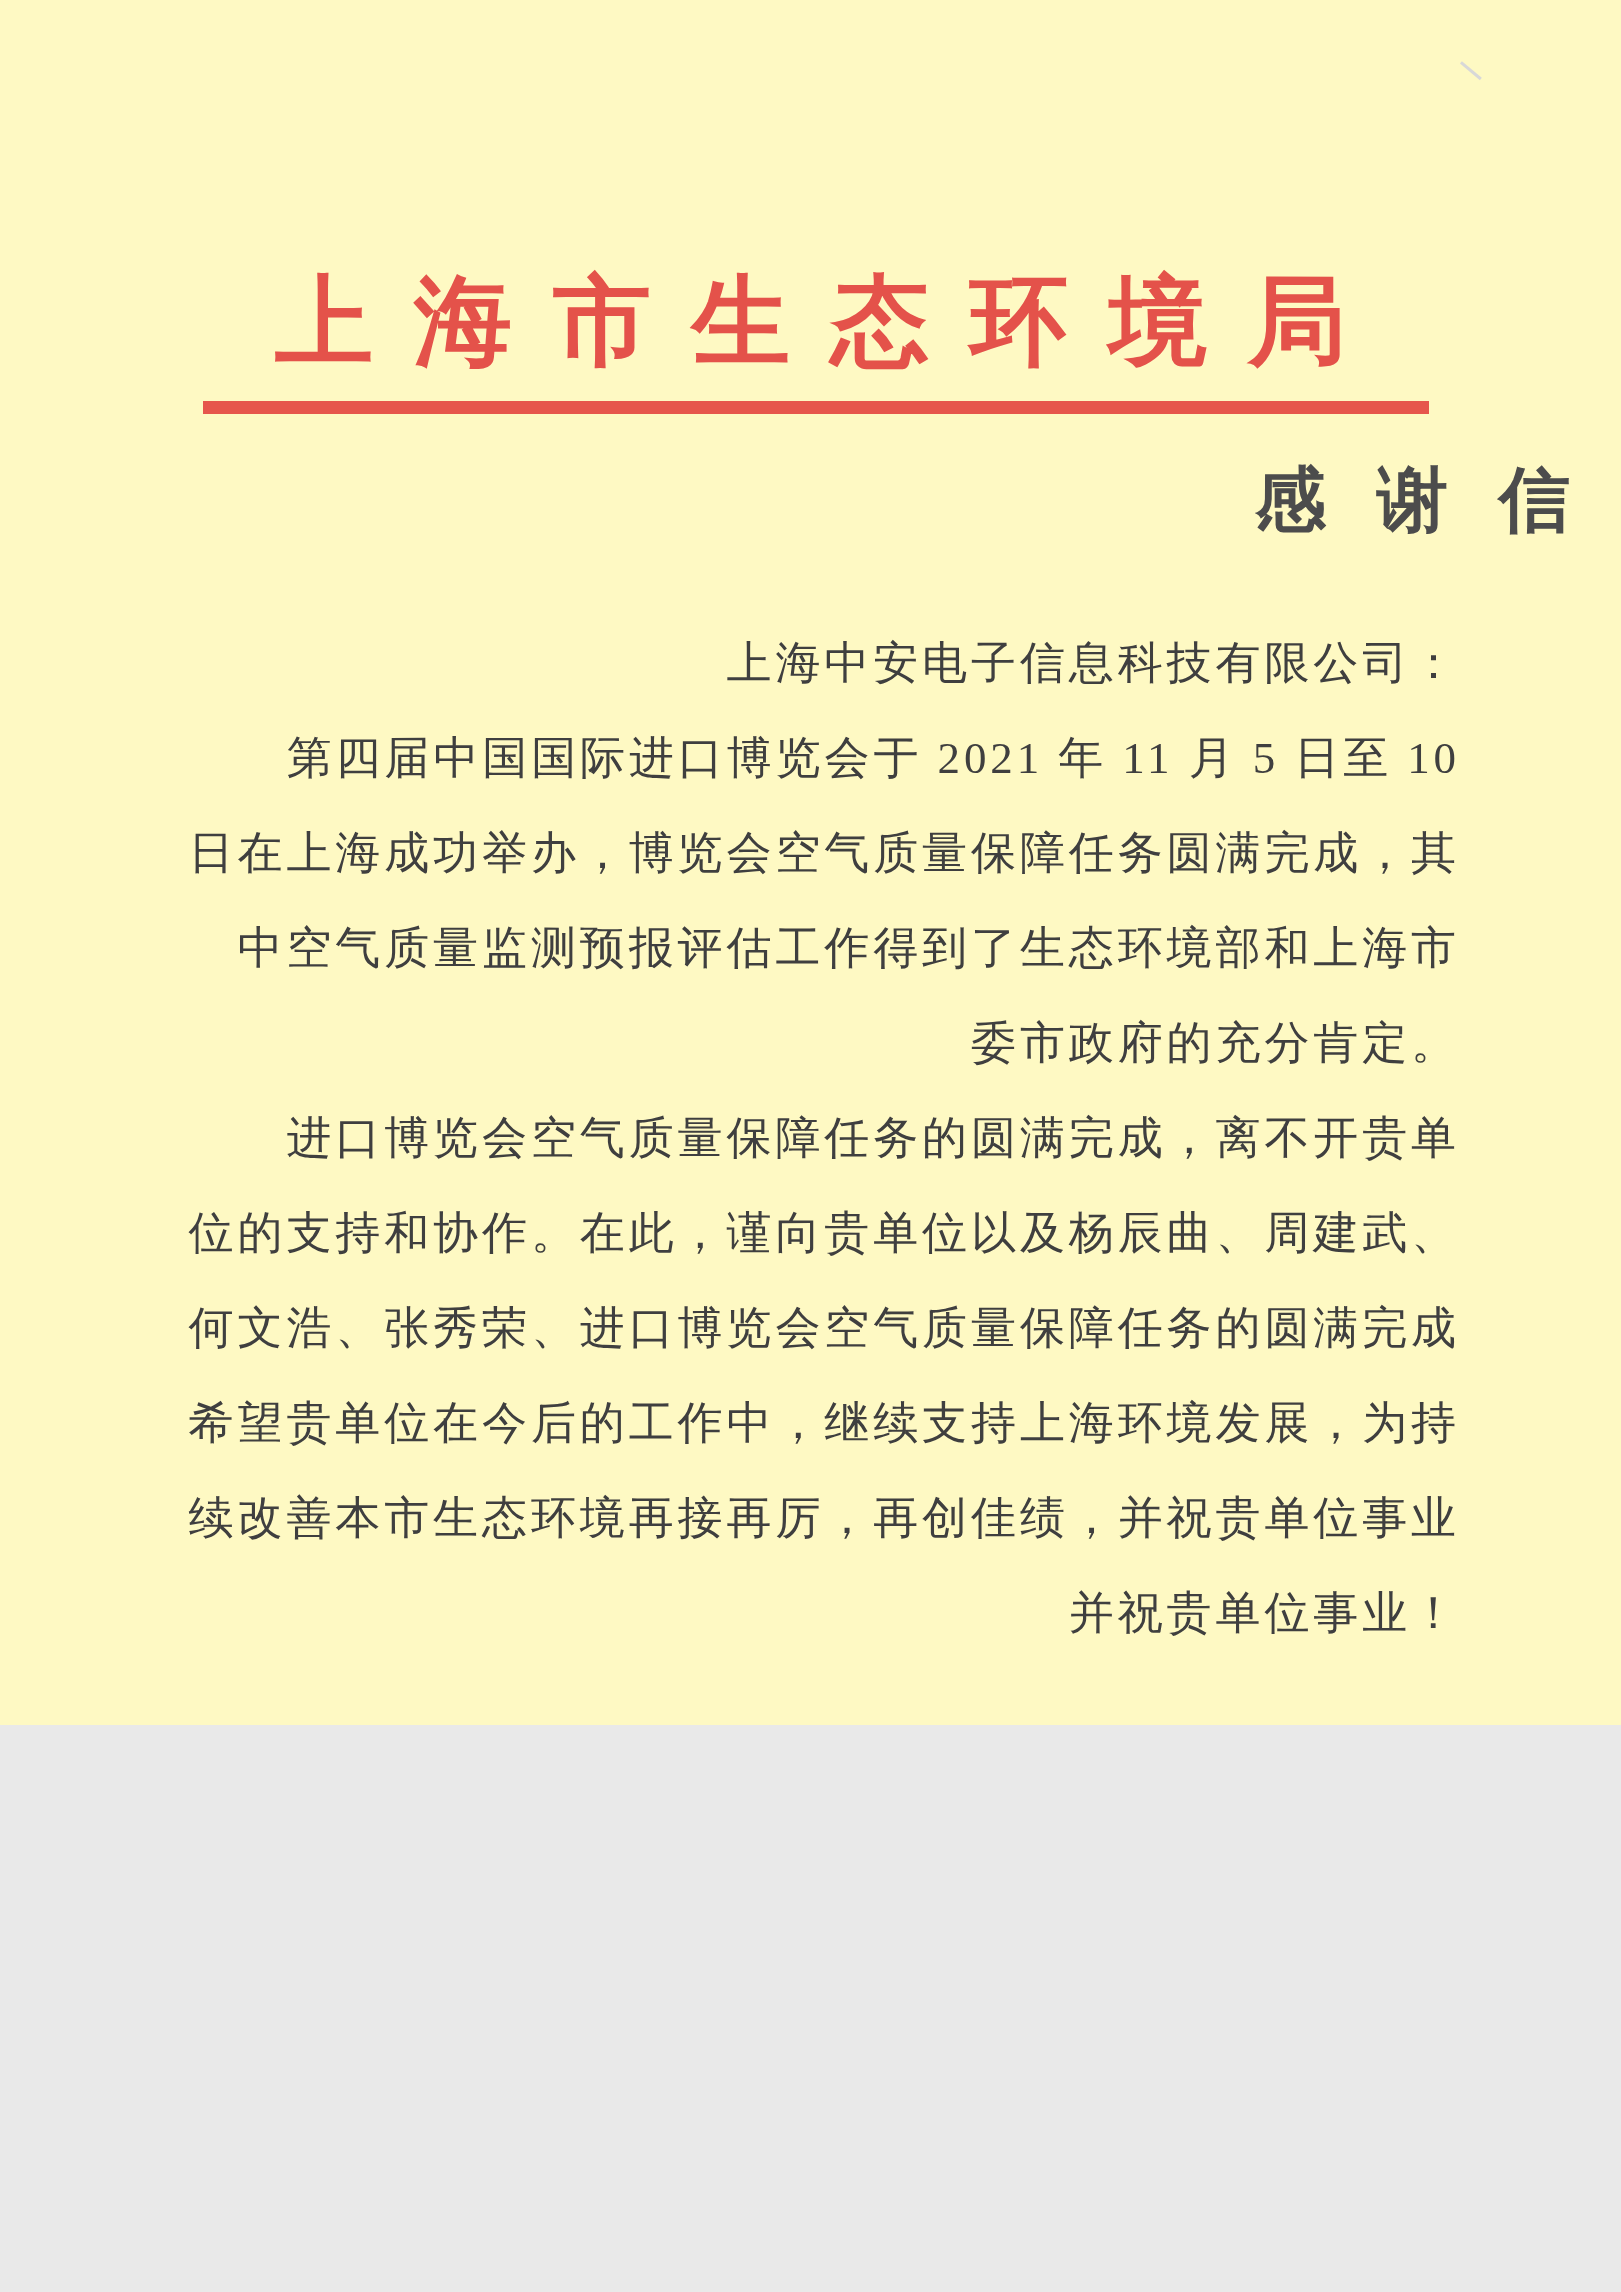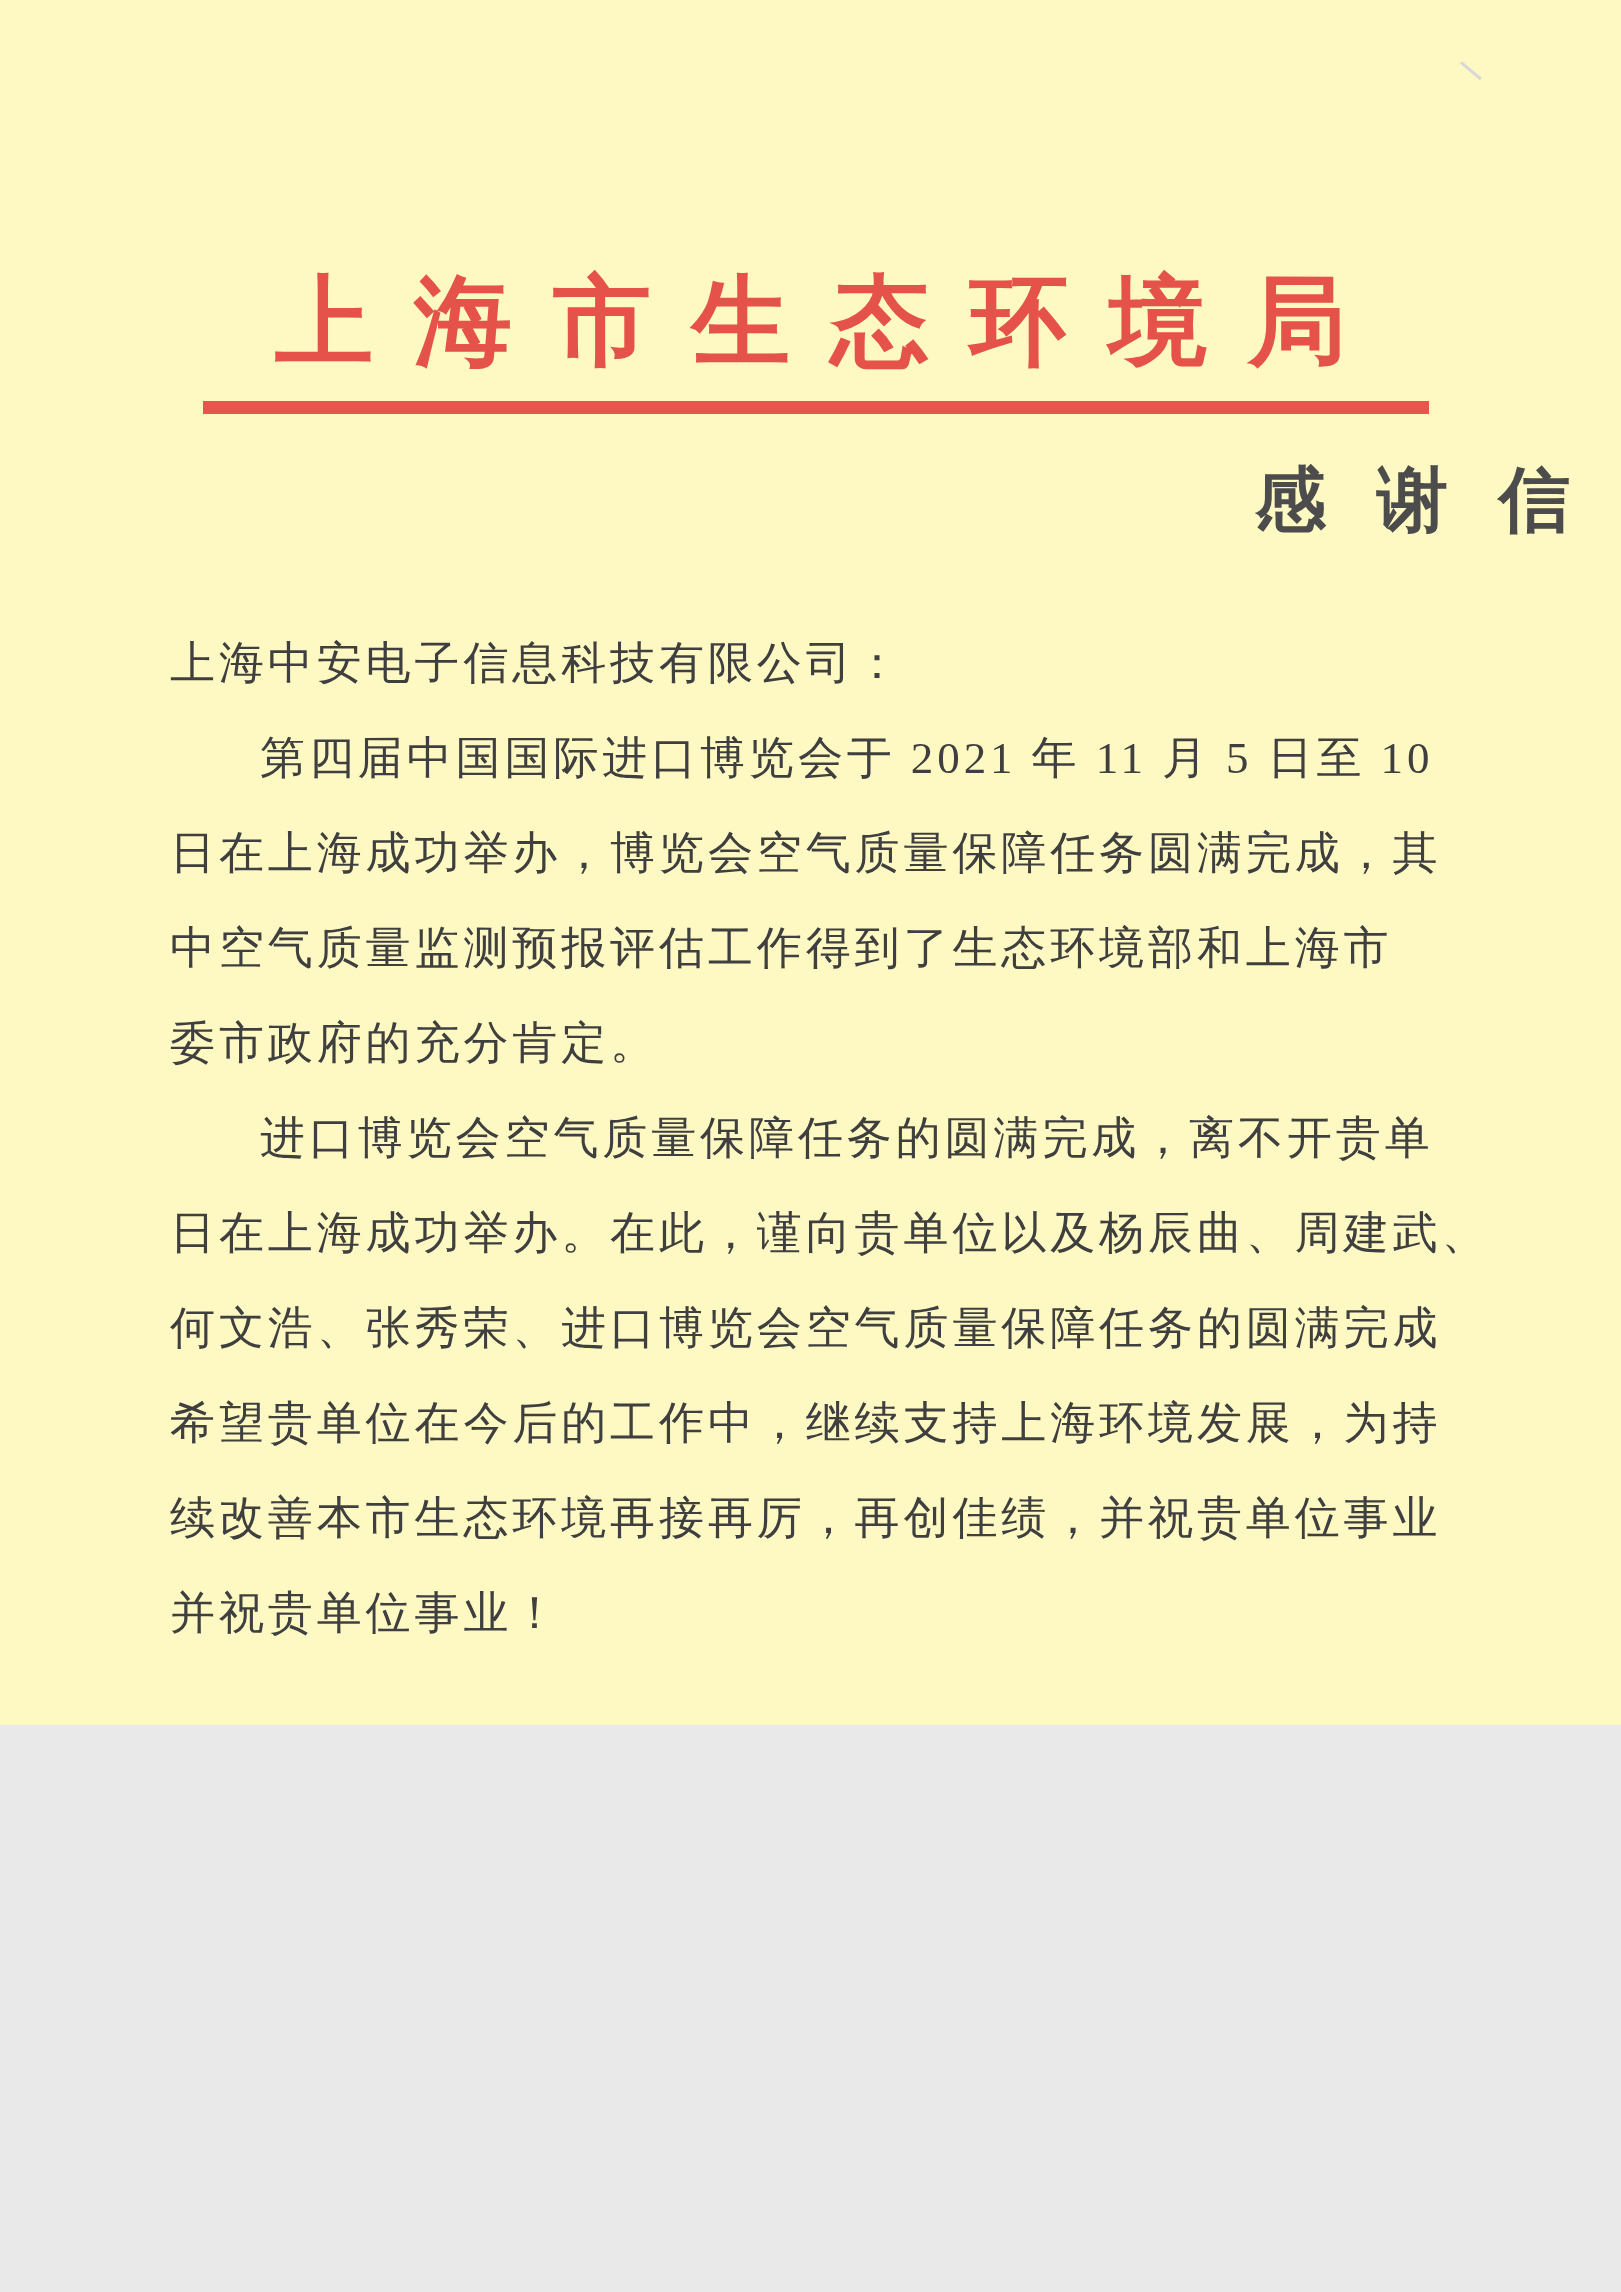--- a/index.html
+++ b/index.html
@@ -45,21 +45,21 @@
   .body-block{
     position:absolute;
     left:170px;top:616px;
     width:1290px;
     font-size:45px;
     color:#3f3f3f;
     line-height:95px;
     letter-spacing:3.9px;
     white-space:nowrap;
   }
-  .body-line{height:95px;}
+  .body-line{height:95px;text-align:right;}
   .body-line.indent{padding-left:90px;}
   
   .sign-org{
     position:absolute;
     left:1013px;top:1860px;
     font-size:45px;
     letter-spacing:1px;
     color:#3f3f3f;
     white-space:nowrap;
   }
@@ -116,21 +116,21 @@
     </g>
   </svg>
 
   <div class="body-block">
     <div class="body-line">上海中安电子信息科技有限公司：</div>
     <div class="body-line indent">第四届中国国际进口博览会于 2021 年 11 月 5 日至 10</div>
     <div class="body-line">日在上海成功举办，博览会空气质量保障任务圆满完成，其</div>
     <div class="body-line">中空气质量监测预报评估工作得到了生态环境部和上海市</div>
     <div class="body-line">委市政府的充分肯定。</div>
     <div class="body-line indent">进口博览会空气质量保障任务的圆满完成，离不开贵单</div>
-    <div class="body-line">日在上海成功举办。在此，谨向贵单位以及杨辰曲、周建武、</div>
+    <div class="body-line">位的支持和协作。在此，谨向贵单位以及杨辰曲、周建武、</div>
     <div class="body-line">何文浩、张秀荣、进口博览会空气质量保障任务的圆满完成</div>
     <div class="body-line">希望贵单位在今后的工作中，继续支持上海环境发展，为持</div>
     <div class="body-line">续改善本市生态环境再接再厉，再创佳绩，并祝贵单位事业</div>
     <div class="body-line">并祝贵单位事业！</div>
   </div>
 
   <div class="sign-org">上海市生态环境局</div>
   <div class="sign-date">2021 年 11 月 22 日</div>
 
   <div class="bottom-hairline"></div>

